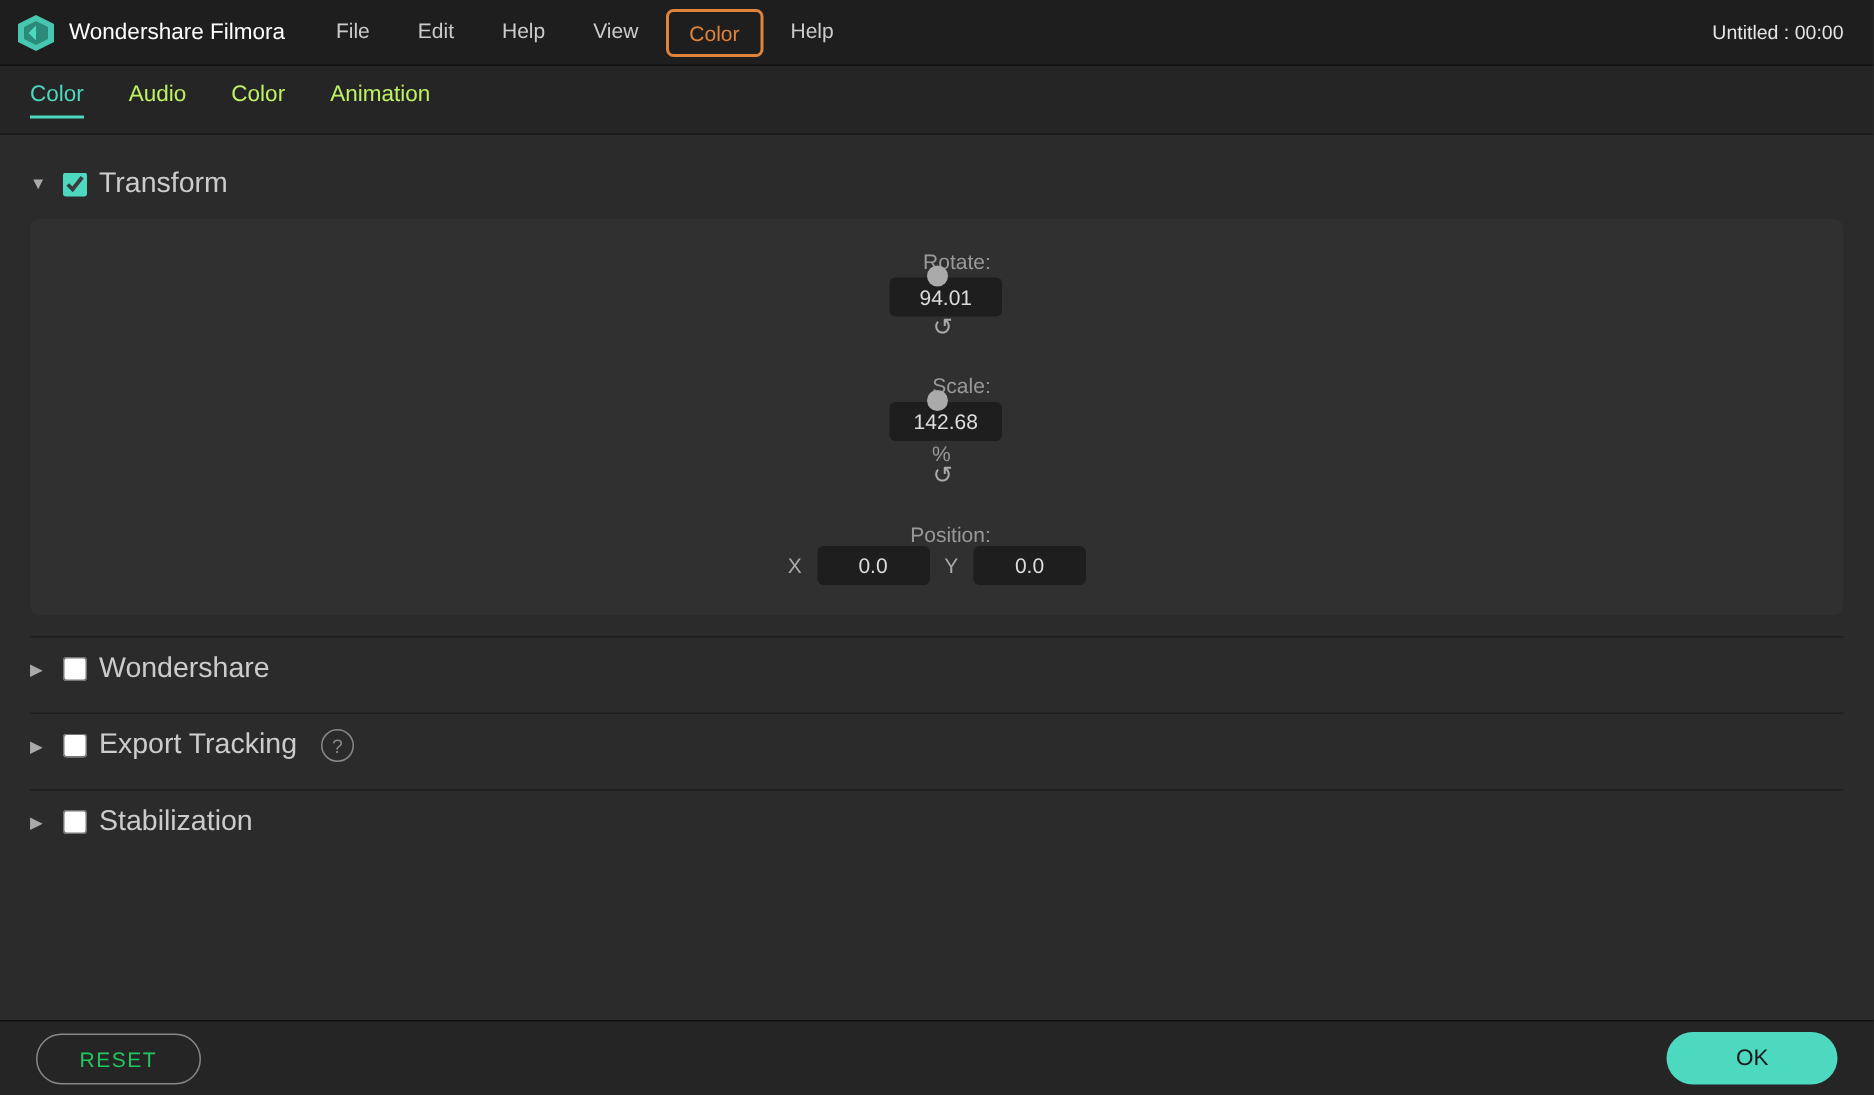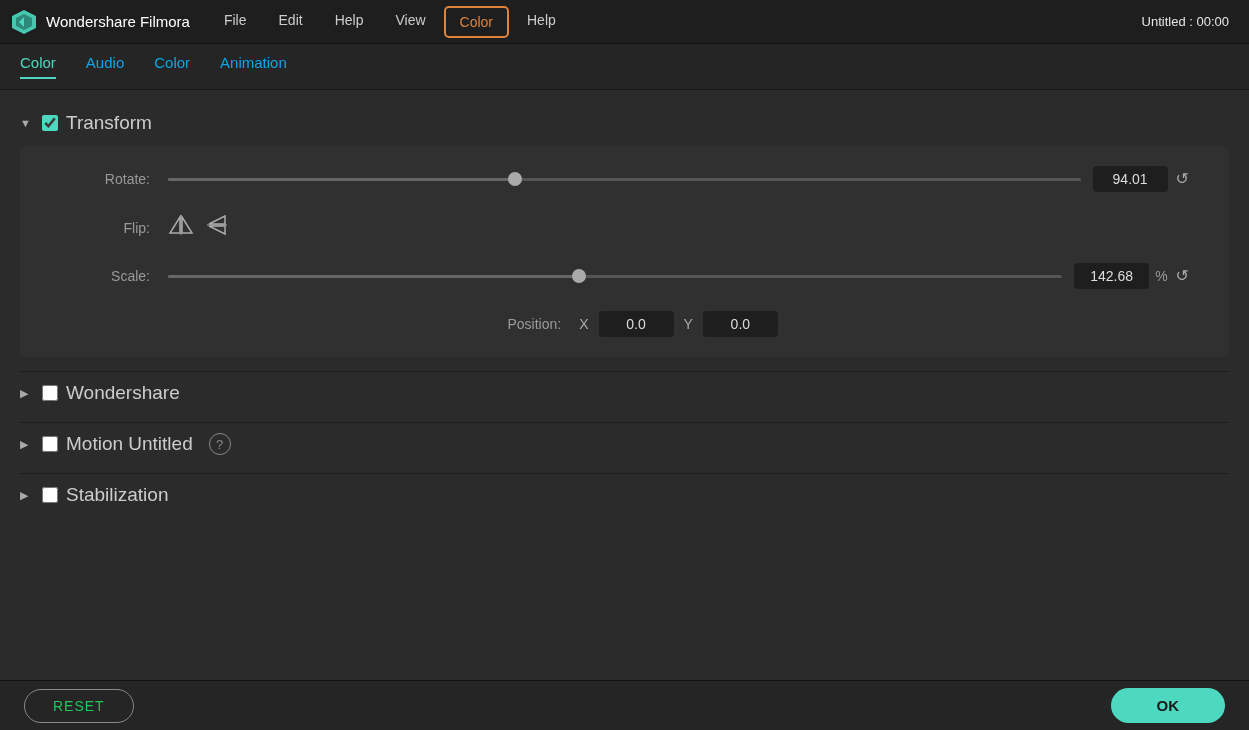--- a/index.html
+++ b/index.html
@@ -65,21 +65,21 @@
       display: flex;
       align-items: center;
       background: #252525;
       height: 46px;
       padding: 0 20px;
       gap: 30px;
       border-bottom: 1px solid #1a1a1a;
     }
     .tab {
       font-size: 15px;
-      color: #0ea5e9;
+      color: #bef264;
       cursor: pointer;
       padding-bottom: 6px;
       border-bottom: 2px solid transparent;
     }
     .tab.active {
       color: #4dd9c0;
       border-bottom: 2px solid #4dd9c0;
     }
 
     
@@ -122,20 +122,21 @@
       border-radius: 6px;
       padding: 20px 40px;
       margin-top: 8px;
     }
 
     
     .control-row {
       display: flex;
       align-items: center;
       margin-bottom: 22px;
+      flex-direction: column;
     }
     .control-row:last-child { margin-bottom: 0; justify-content: center; }
     .control-label {
       width: 90px;
       text-align: right;
       font-size: 14px;
       color: #999;
       margin-right: 18px;
       flex-shrink: 0;
     }
@@ -277,21 +278,21 @@
       padding: 8px 28px;
       border-radius: 20px;
       cursor: pointer;
       letter-spacing: 1px;
     }
     .ok-button {
       background: #4dd9c0;
       border: none;
       color: #1a1a1a;
       font-size: 15px;
-      font-weight: bold;
+      font-weight: normal;
       padding: 9px 46px;
       border-radius: 22px;
       cursor: pointer;
     }
 
     
     ::-webkit-scrollbar { width: 6px; }
     ::-webkit-scrollbar-track { background: #222; }
     ::-webkit-scrollbar-thumb { background: #555; border-radius: 3px; }
   </style>
@@ -341,41 +342,20 @@
         <div class="slider-container">
           <div class="slider-track">
             <div class="slider-fill" style="width:38%"></div>
             <div class="slider-thumb" style="left:calc(38% - 7px)"></div>
           </div>
         </div>
         <input type="text" class="num-input" value="94.01" style="">
         <button class="reset-btn-small">↺</button>
       </div>
 
-      <div class="control-row">
-        <span class="control-label">Flip:</span>
-        <div class="flip-group">
-          <button class="flip-btn" title="Flip Horizontal">
-            
-            <svg width="26" height="22" viewBox="0 0 26 22">
-              <polygon points="12,3 2,19 12,19" fill="none" stroke="#aaa" stroke-width="1.5"></polygon>
-              <polygon points="14,3 24,19 14,19" fill="none" stroke="#aaa" stroke-width="1.5"></polygon>
-              <line x1="13" y1="1" x2="13" y2="21" stroke="#aaa" stroke-width="1"></line>
-            </svg>
-          </button>
-          <button class="flip-btn" title="Flip Vertical">
-            
-            <svg width="26" height="22" viewBox="0 0 26 22">
-              <polygon points="3,10 19,2 19,10" fill="none" stroke="#aaa" stroke-width="1.5"></polygon>
-              <polygon points="3,12 19,20 19,12" fill="none" stroke="#aaa" stroke-width="1.5"></polygon>
-              <line x1="1" y1="11" x2="21" y2="11" stroke="#aaa" stroke-width="1"></line>
-            </svg>
-          </button>
-        </div>
-      </div>
 
       <div class="control-row">
         <span class="control-label">Scale:</span>
         <div class="slider-container">
           <div class="slider-track">
             <div class="slider-fill" style="width:46%"></div>
             <div class="slider-thumb" style="left:calc(46% - 7px)"></div>
           </div>
         </div>
         <input type="text" class="num-input" value="142.68" style="">
@@ -405,21 +385,21 @@
       <span class="section-title">Wondershare</span>
     </div>
   </div>
 
   <div class="divider"></div>
 
   <div class="section">
     <div class="section-header">
       <span class="section-arrow">▶</span>
       <input type="checkbox" class="section-checkbox" style="">
-      <span class="section-title">Motion Untitled</span>
+      <span class="section-title">Export Tracking</span>
       <span class="help-icon">?</span>
     </div>
   </div>
 
   <div class="divider"></div>
 
   <div class="section">
     <div class="section-header">
       <span class="section-arrow">▶</span>
       <input type="checkbox" class="section-checkbox" style="">

